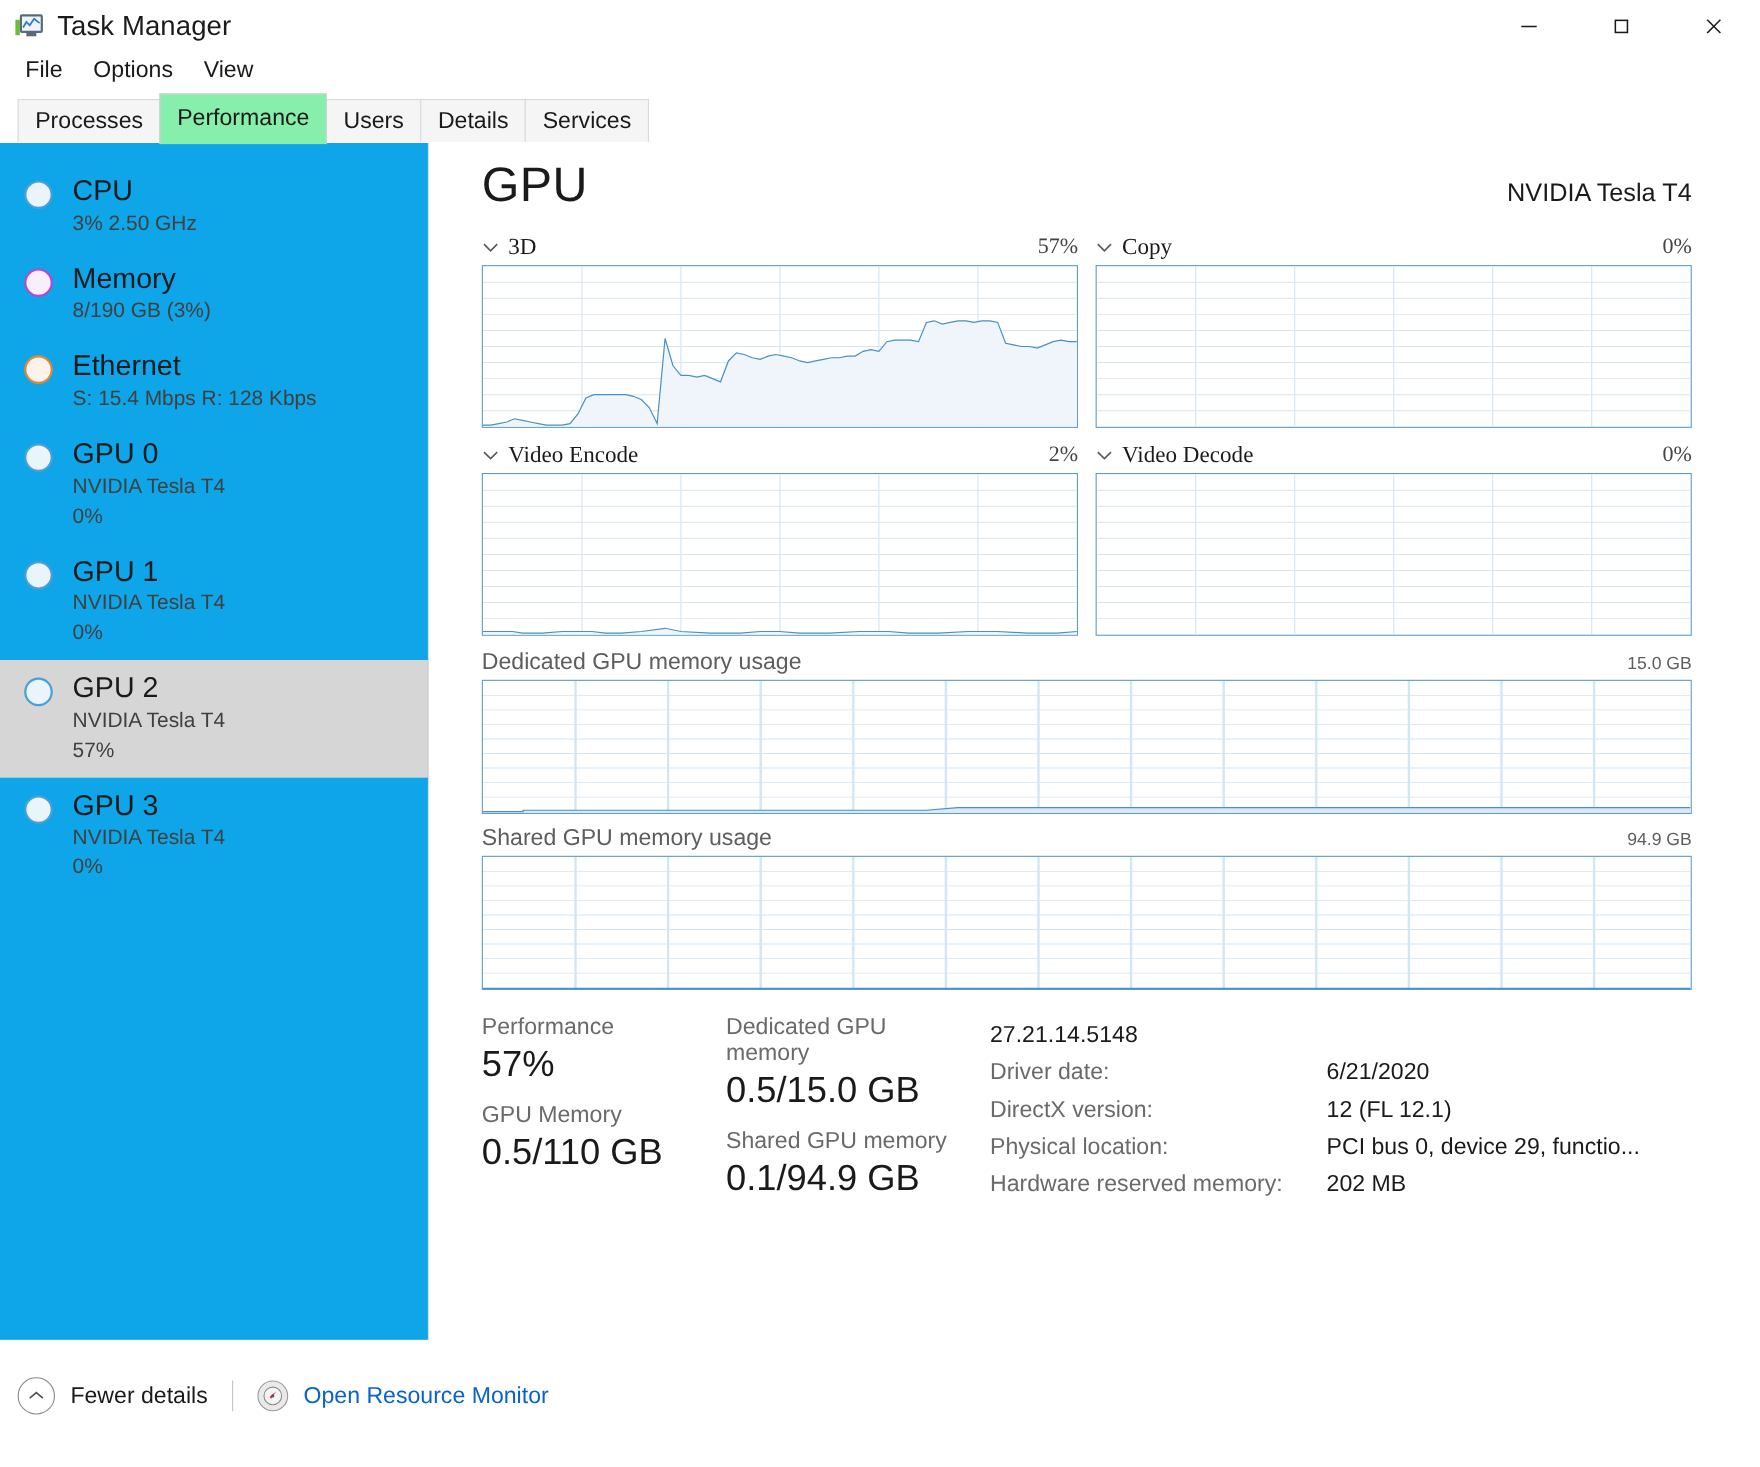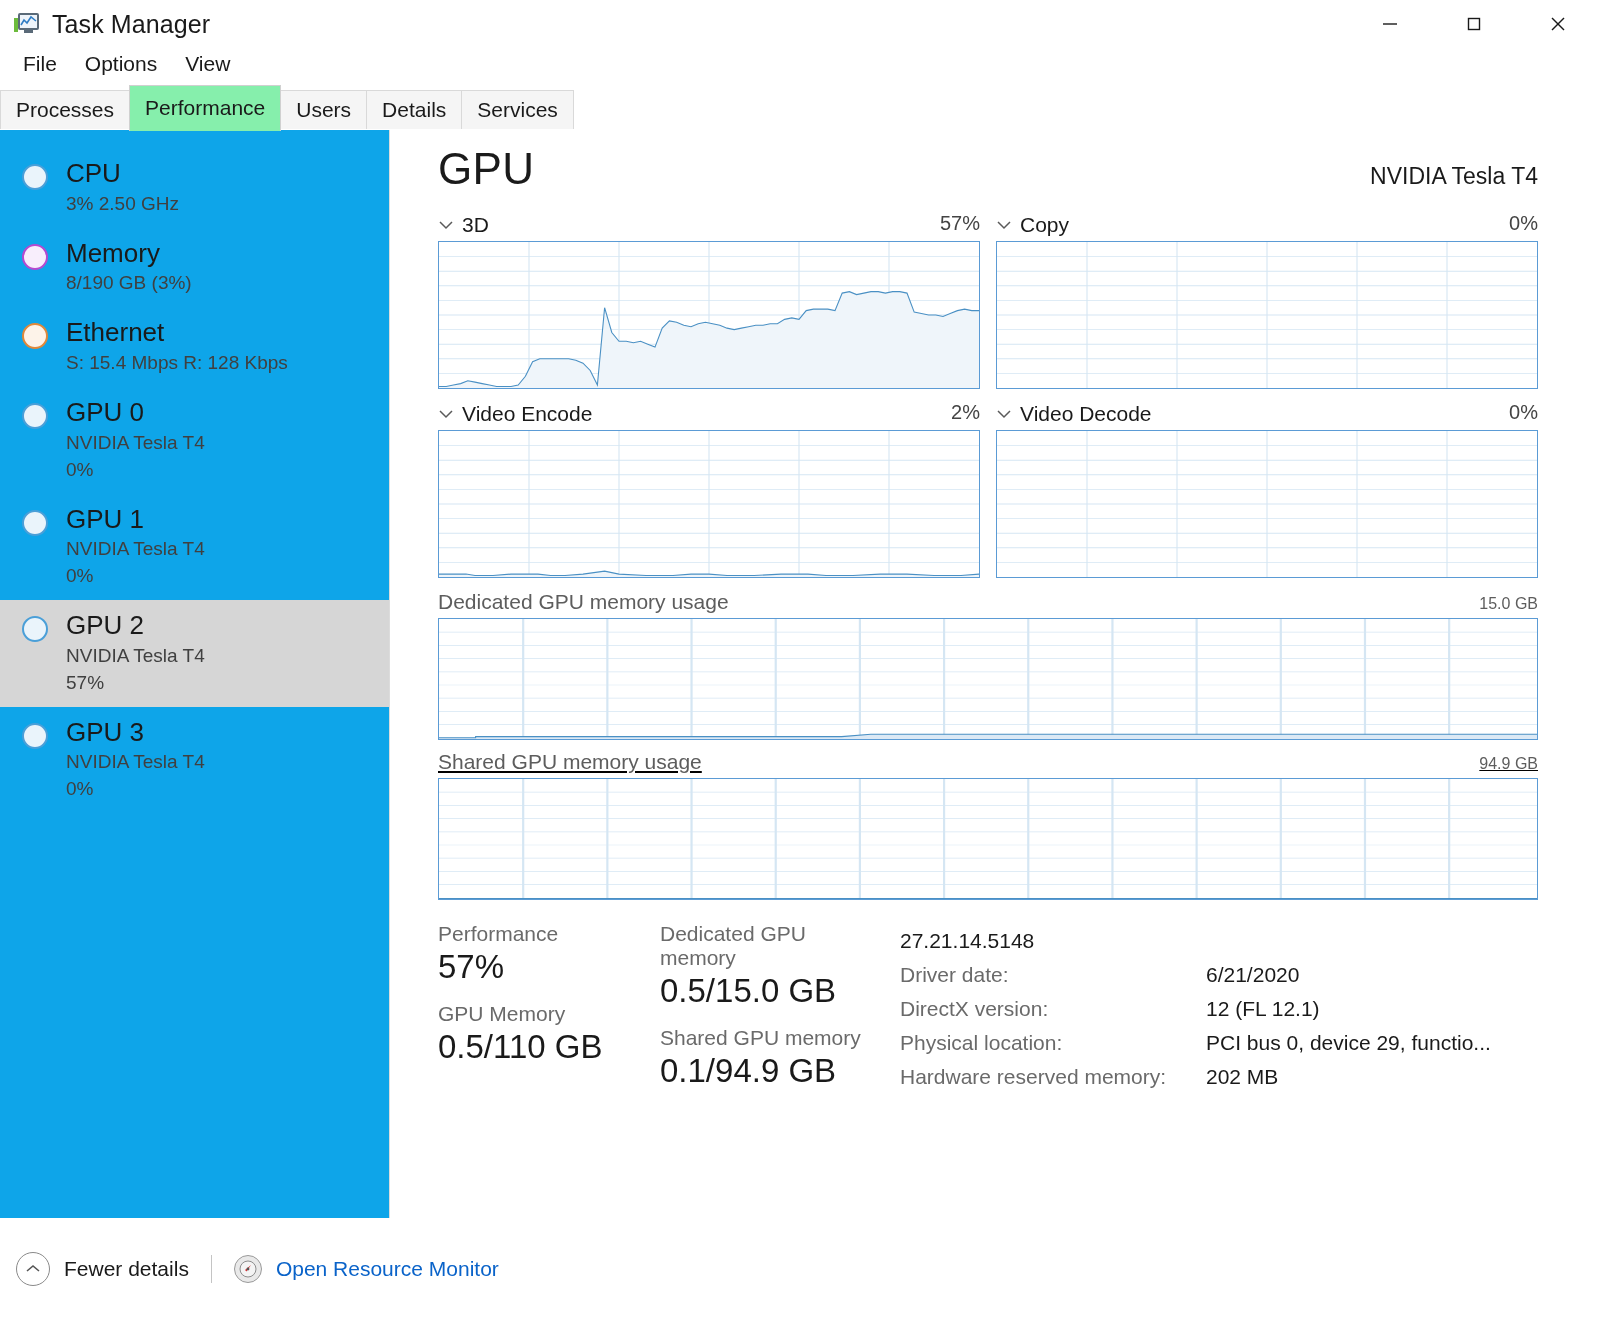--- a/index.html
+++ b/index.html
@@ -69,21 +69,21 @@
     color: #1a1a1a;
     padding: 4px 11px;
     border-radius: 2px;
   }
 
   
   .tabstrip {
     height: 42px;
     display: flex;
     align-items: flex-end;
-    padding-left: 0;
+    padding-left: 16px;
     position: relative;
   }
   .tabstrip::after {
     content: "";
     position: absolute; left: 0; right: 0; bottom: 0;
     height: 1px; background: #ffffff;
   }
   .tab {
     font-size: 21px;
     color: #1a1a1a;
@@ -182,21 +182,21 @@
   .chev { color: #5a5a5a; display: inline-flex; }
   .glabel .pct { font-size: 20px; color: #444; }
   .glabel .dimlabel { color: #5d5d5d; }
   .glabel .dimval { color: #5d5d5d; font-size: 16px; }
 
   .grow {
     display: flex;
     gap: 16px;
     margin-bottom: 12px;
   }
-  .gcol { flex: 1 1 0; min-width: 0; }
+  .gcol { flex: 1 1 0; min-width: 0; font-family: Liberation Serif, serif; }
 
   .graph {
     border: 1px solid #5b9bd5;
     background: #ffffff;
     position: relative;
     overflow: hidden;
   }
   .graph svg { display: block; width: 100%; height: 100%; }
   .g-small { height: 148px; }
   .g-mem   { height: 122px; }
@@ -556,21 +556,21 @@
               <line x1="0" y1="66" x2="300" y2="66"></line>
             <line x1="0" y1="77" x2="300" y2="77"></line>
               <line x1="0" y1="88" x2="300" y2="88"></line>
           </g>
           <path d="M0,99 L10,99 L10,98 L110,98 L118,96 L300,96 L300,100 L0,100 Z" fill="#dce9f5" stroke="none"></path>
           <path d="M0,99 L10,99 L10,98 L110,98 L118,96 L300,96" fill="none" stroke="#4a90c4" stroke-width="1.1" vector-effect="non-scaling-stroke"></path>
         </svg>
       </div>
     </div>
 
-    <div style="margin-top:10px;text-decoration:underline;">
+    <div style="margin-top:10px;">
       <div class="glabel">
         <span class="left">
             <span class="dimlabel">Shared GPU memory usage</span>
           </span>
         <span class="dimval">94.9 GB</span>
       </div>
       <div class="graph g-mem">
         <svg viewBox="0 0 300 100" preserveAspectRatio="none">
           <g stroke="#d5e6f3" stroke-width="0.6">
             <line x1="23" y1="0" x2="23" y2="100"></line>

